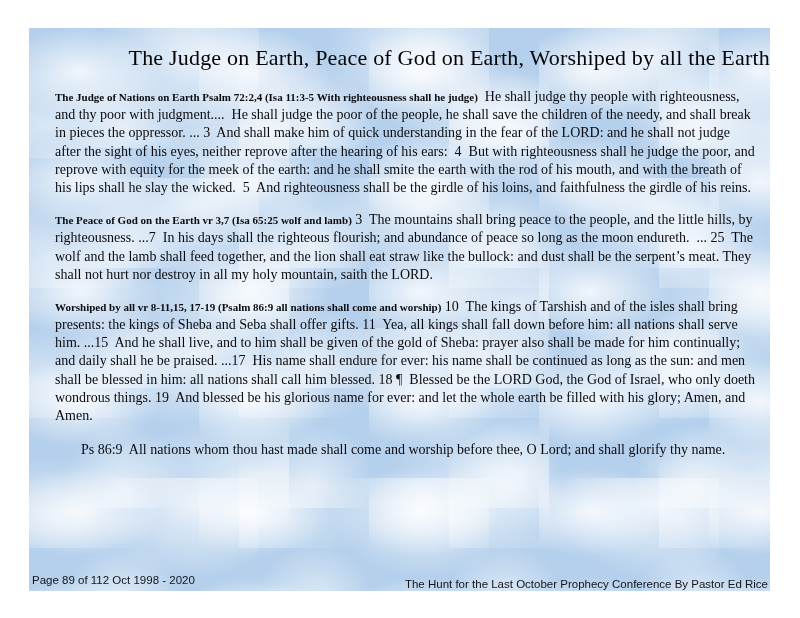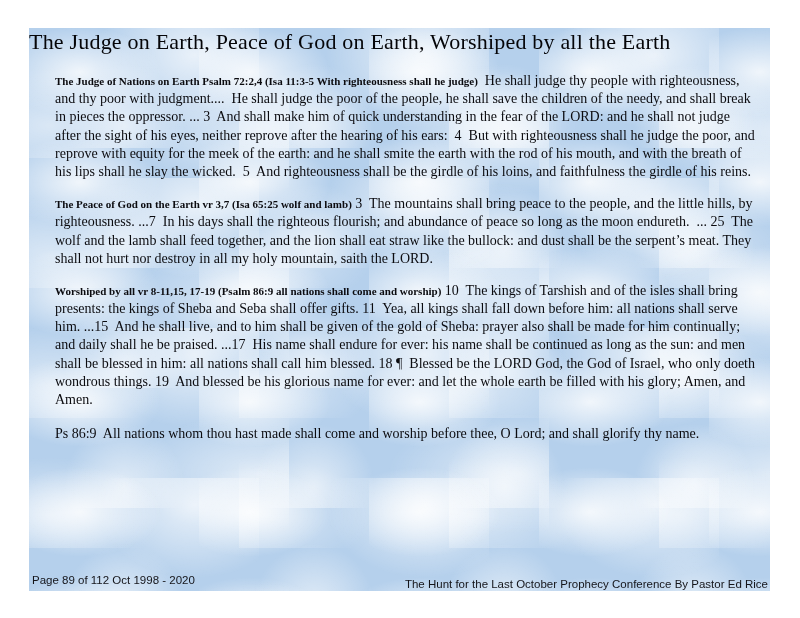--- a/index.html
+++ b/index.html
@@ -25,43 +25,44 @@
     background-color: #b5d0ec;
     background-image:
       radial-gradient(ellipse at 30% 40%, rgba(255,255,255,0.80) 0%, rgba(255,255,255,0) 48%),
       radial-gradient(ellipse at 72% 18%, rgba(255,255,255,0.70) 0%, rgba(255,255,255,0) 42%),
       radial-gradient(ellipse at 50% 82%, rgba(255,255,255,0.60) 0%, rgba(255,255,255,0) 45%),
       radial-gradient(ellipse at 88% 62%, rgba(255,255,255,0.55) 0%, rgba(255,255,255,0) 40%),
       radial-gradient(ellipse at 10% 75%, rgba(255,255,255,0.50) 0%, rgba(255,255,255,0) 42%);
     background-size: 170px 110px, 230px 150px, 190px 120px, 260px 170px, 210px 130px;
   }
   .slide-title {
-    padding-top: 1px;
+    padding-top: 17px;
     margin-bottom: 17px;
-    text-align: left;
+    text-align: right;
     font-size: 22px;
     letter-spacing: 0.2px;
     color: #050508;
   }
   .content {
     padding: 0 12px 0 26px;
   }
   .para {
     margin: 0 0 14px 0;
     font-size: 14px;
     line-height: 1.3;
     white-space: pre-wrap;
     text-align: left;
   }
   .hdr {
     font-weight: bold;
     font-size: 11px;
   }
   .closing {
     margin-top: 16px;
+    margin-left: 26px;
   }
   .footer-left {
     position: absolute;
     left: 3px;
     bottom: 5px;
     font-family: "Liberation Sans", sans-serif;
     font-size: 11.5px;
     color: #15151a;
   }
   .footer-right {

